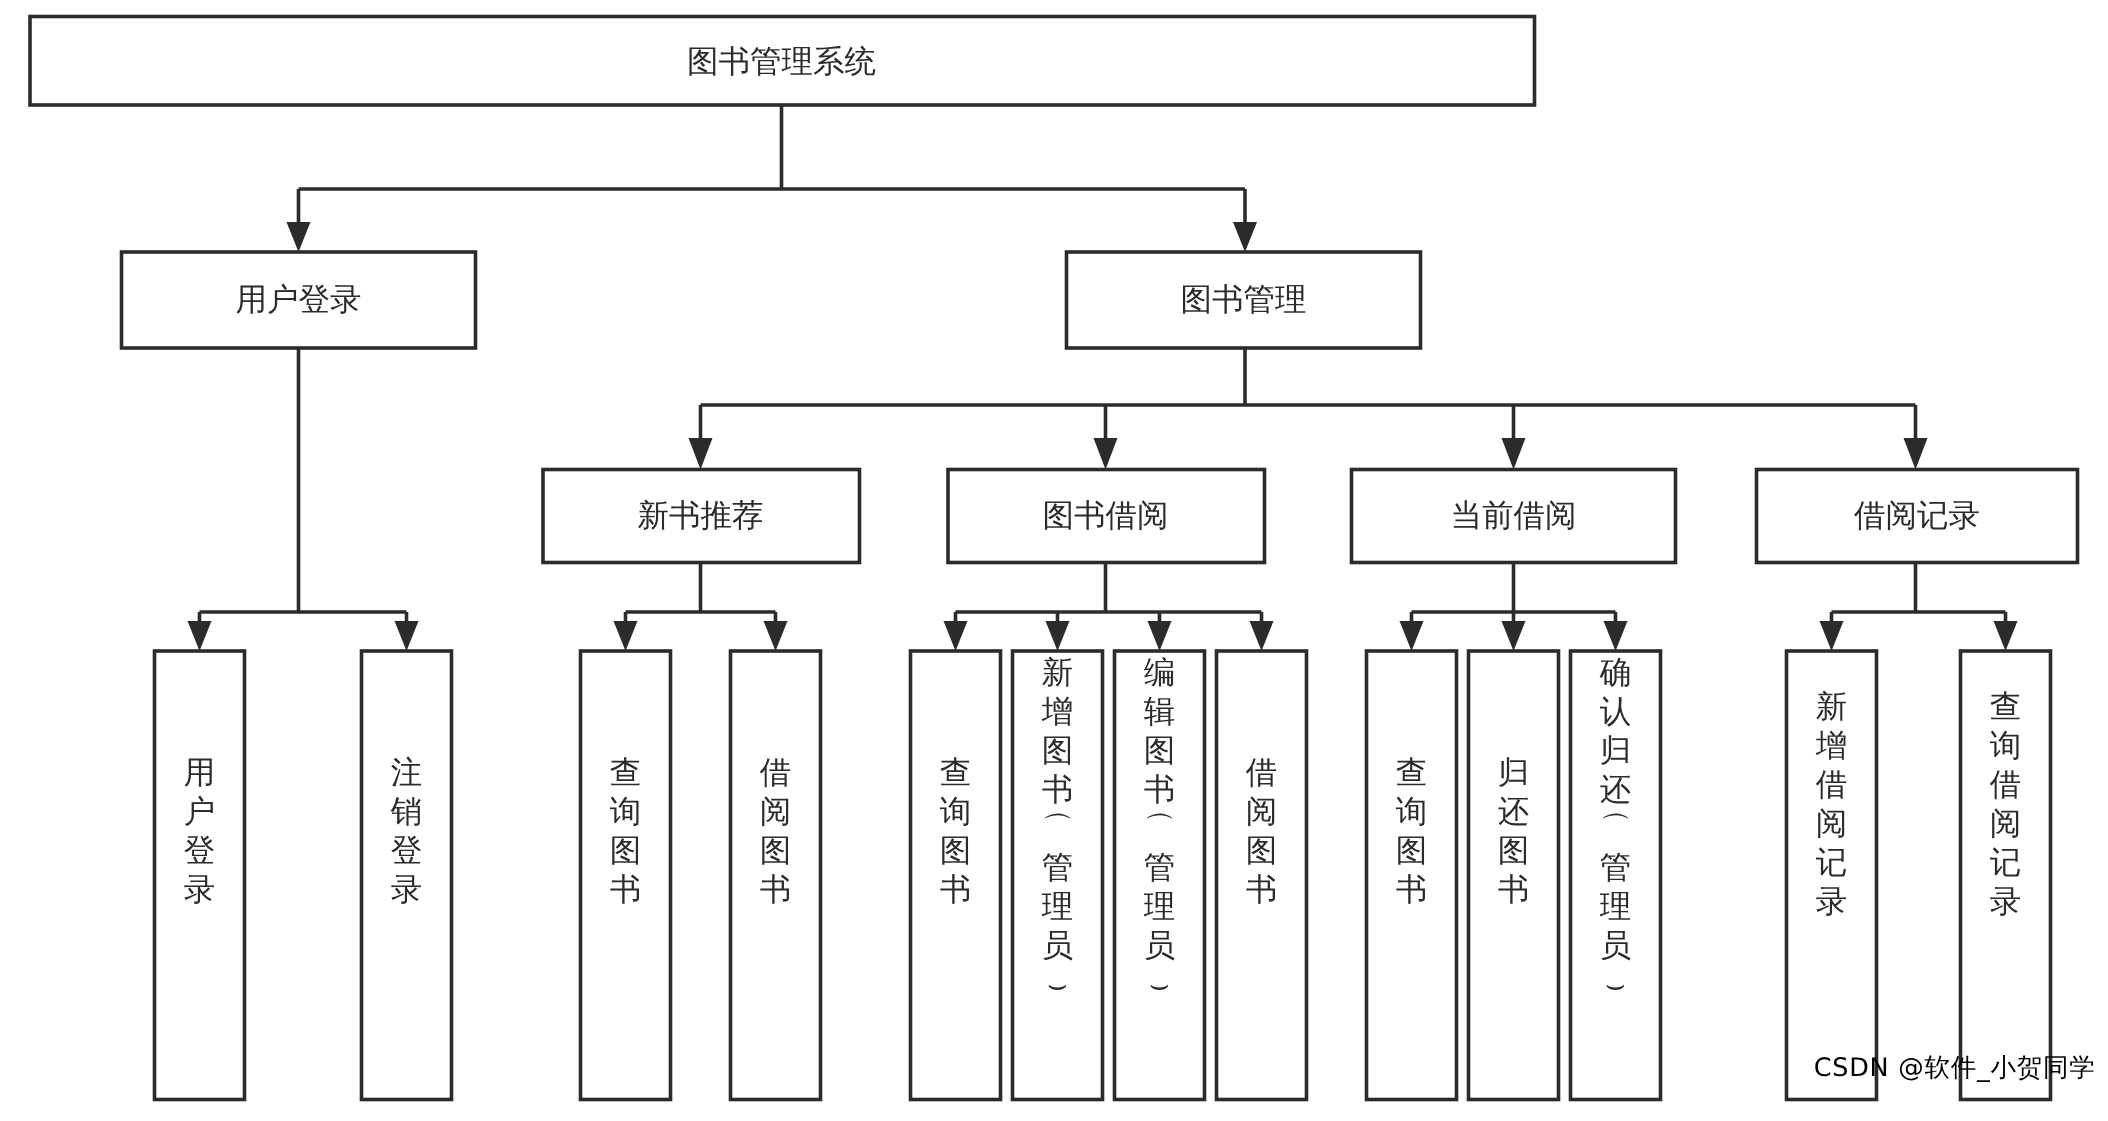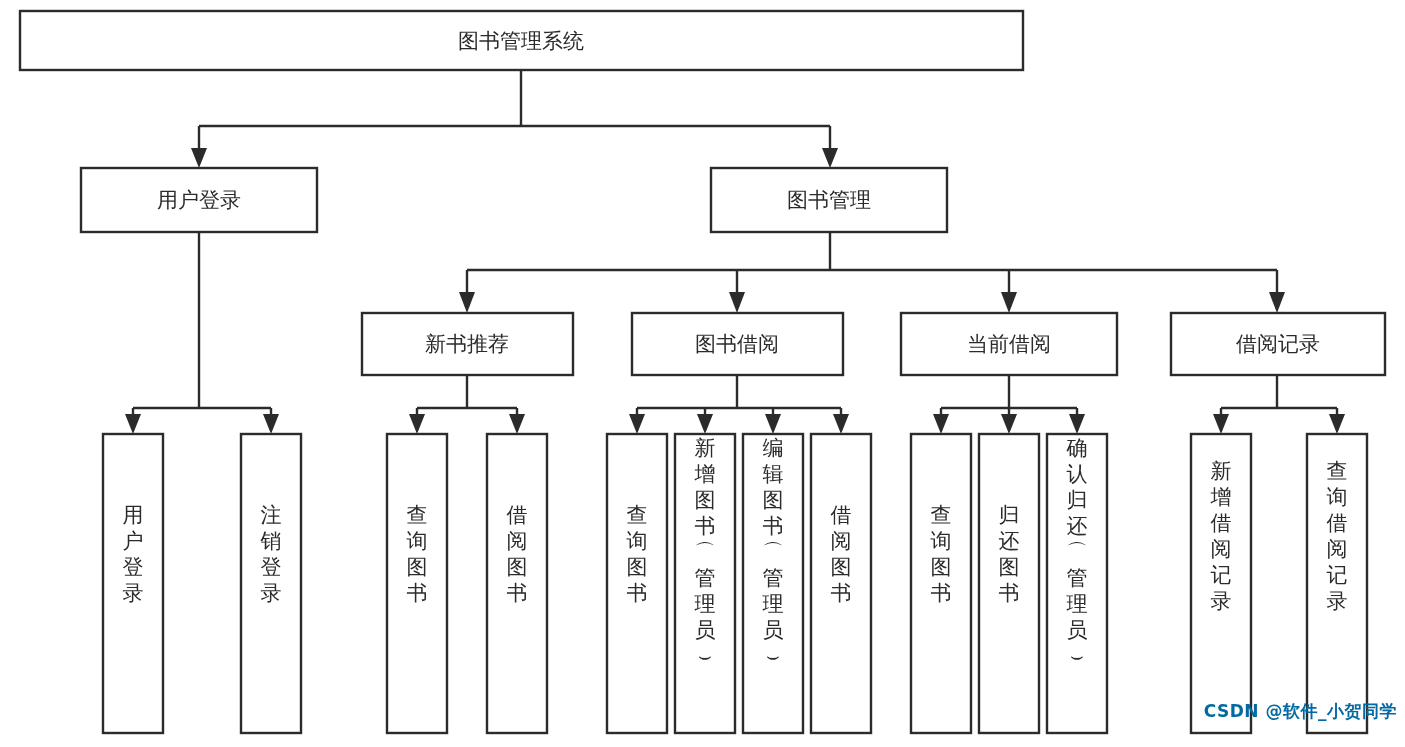--- a/index.html
+++ b/index.html
@@ -54,25 +54,24 @@
   .arrow-head {
     fill: #2b2b2b;
     stroke: none;
   }
   .watermark {
     position: absolute;
     right: 8px;
     bottom: 4px;
     font-family: "DejaVu Sans", "Liberation Sans", sans-serif;
     font-size: 17px;
-    color: #0369a1;
+    color: #000000;
     letter-spacing: 0.5px;
     white-space: nowrap;
     user-select: none;
-    font-weight: bold;
   }
 </style>
 </head>
 <body>
 
 <div id="diagram-root">
 
   <svg class="flow" viewBox="0 0 1405 747" xmlns="http://www.w3.org/2000/svg">
 
     <defs>

